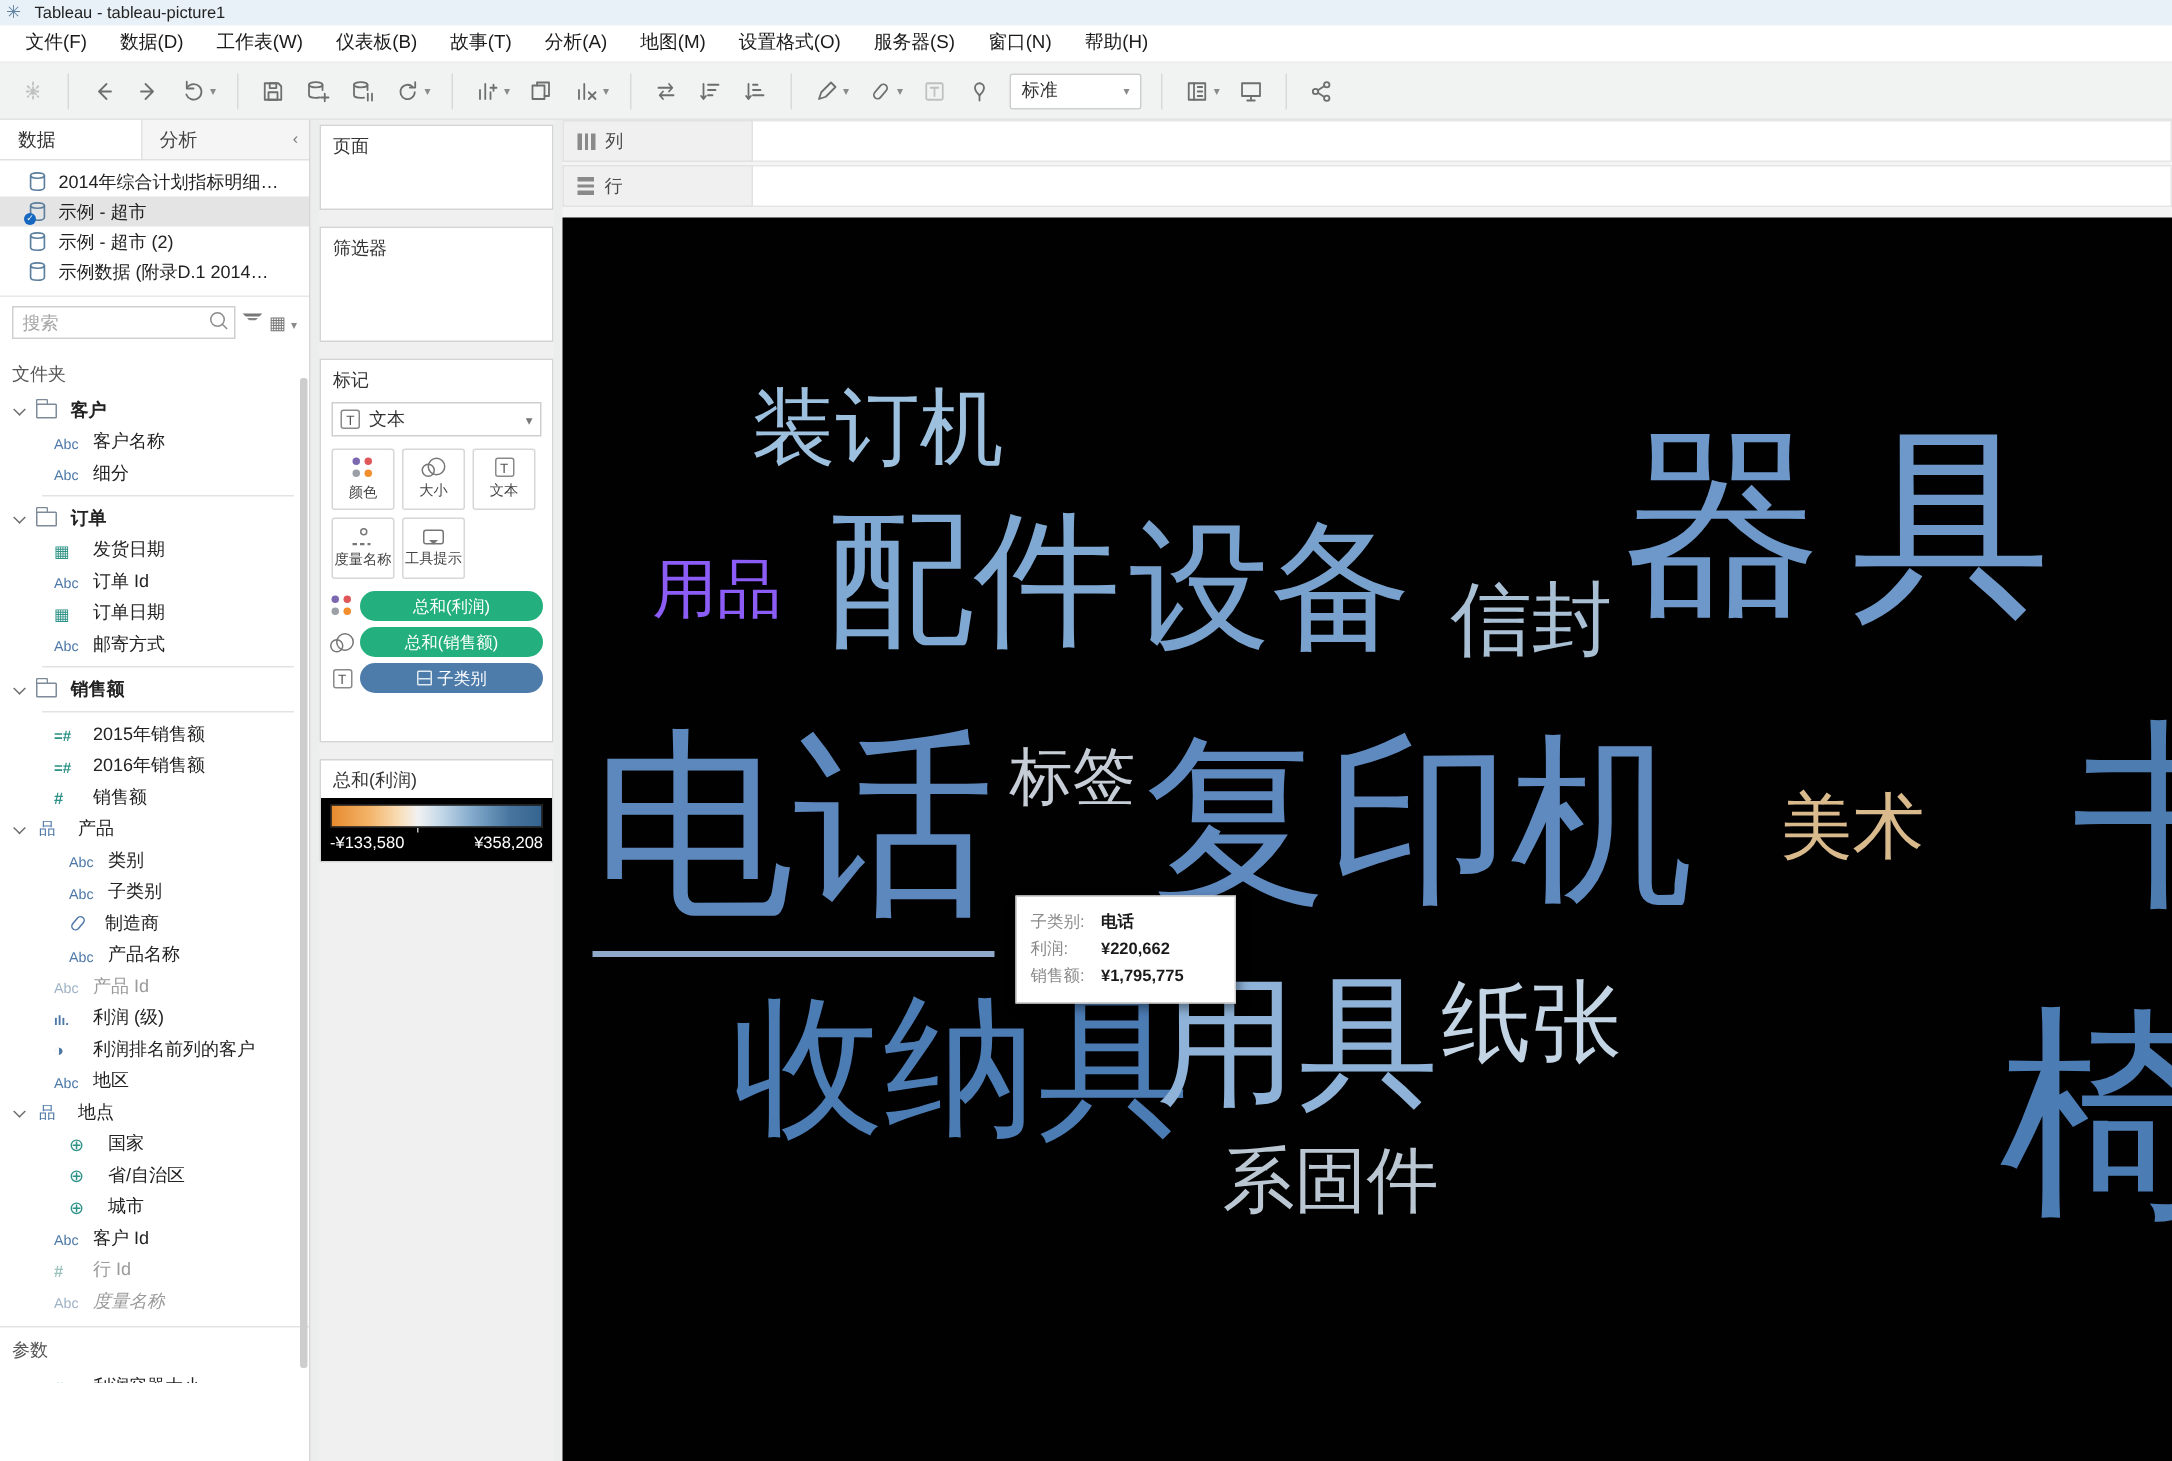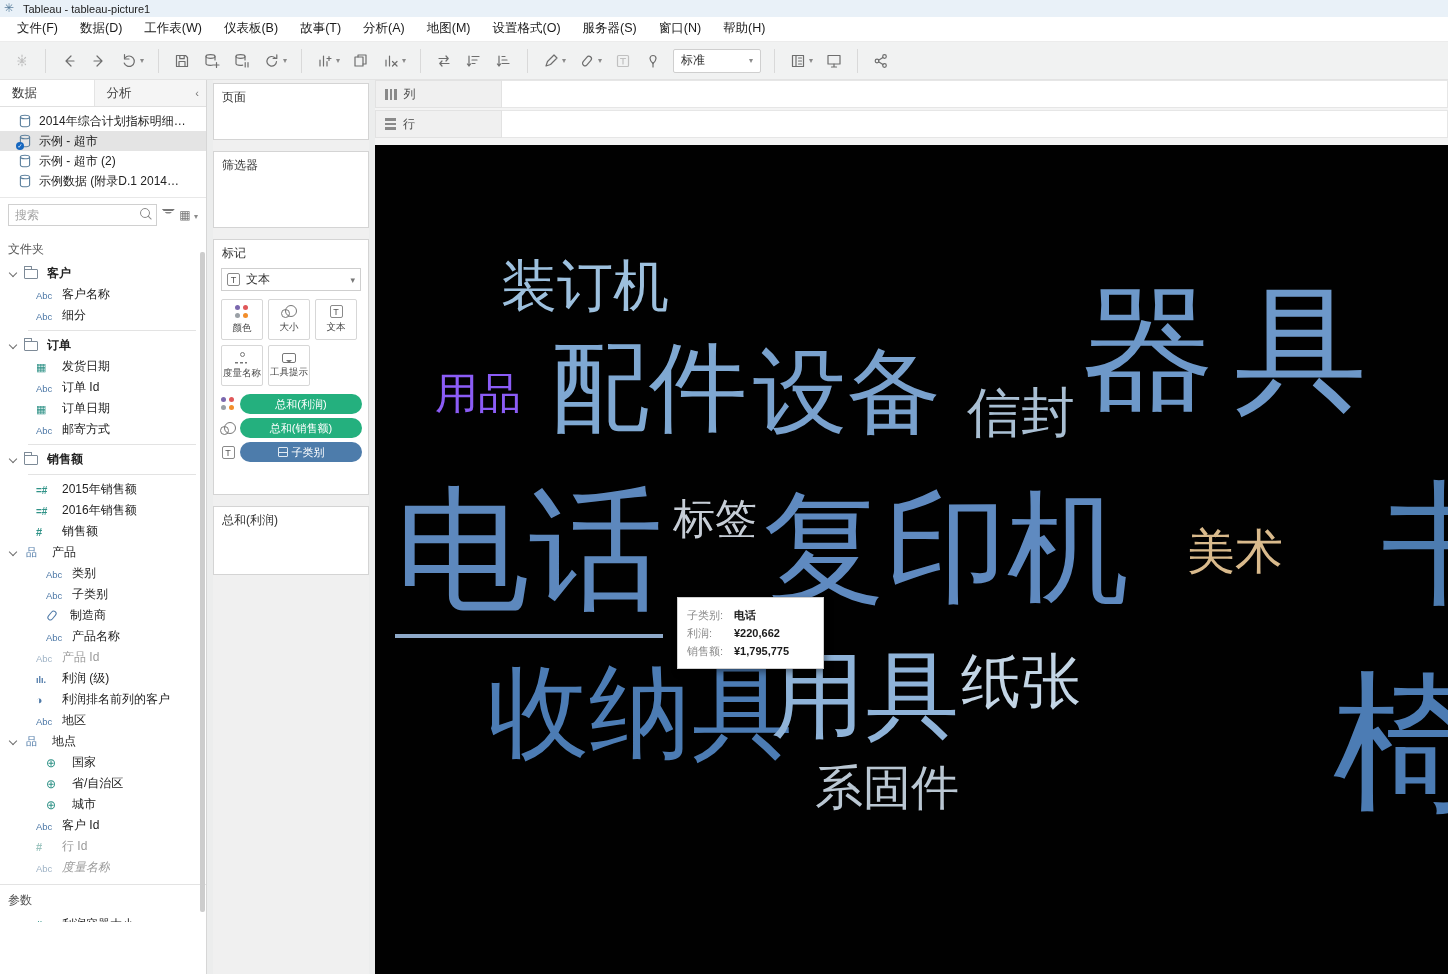--- a/index.html
+++ b/index.html
@@ -553,20 +553,28 @@
             </span>
           <div class="pill blue">
               <span class="pill-ic"></span>
               <span>子类别</span>
             </div>
         </div>
       </div>
     </div>
     <div class="card card-legend">
       <div class="card-title">总和(利润)</div>
+      <div class="legend-body">
+        <div class="legend-grad"></div>
+        <div class="legend-tick"></div>
+        <div class="legend-labels">
+          <span>-¥133,580</span>
+          <span>¥358,208</span>
+        </div>
+      </div>
     </div>
   </div>
 
   <div class="splitter"></div>
 
   <div class="sheet-col">
     <div class="shelf-row">
       <div class="shelf-label">
         <span class="cols-ic">
             <i></i>

